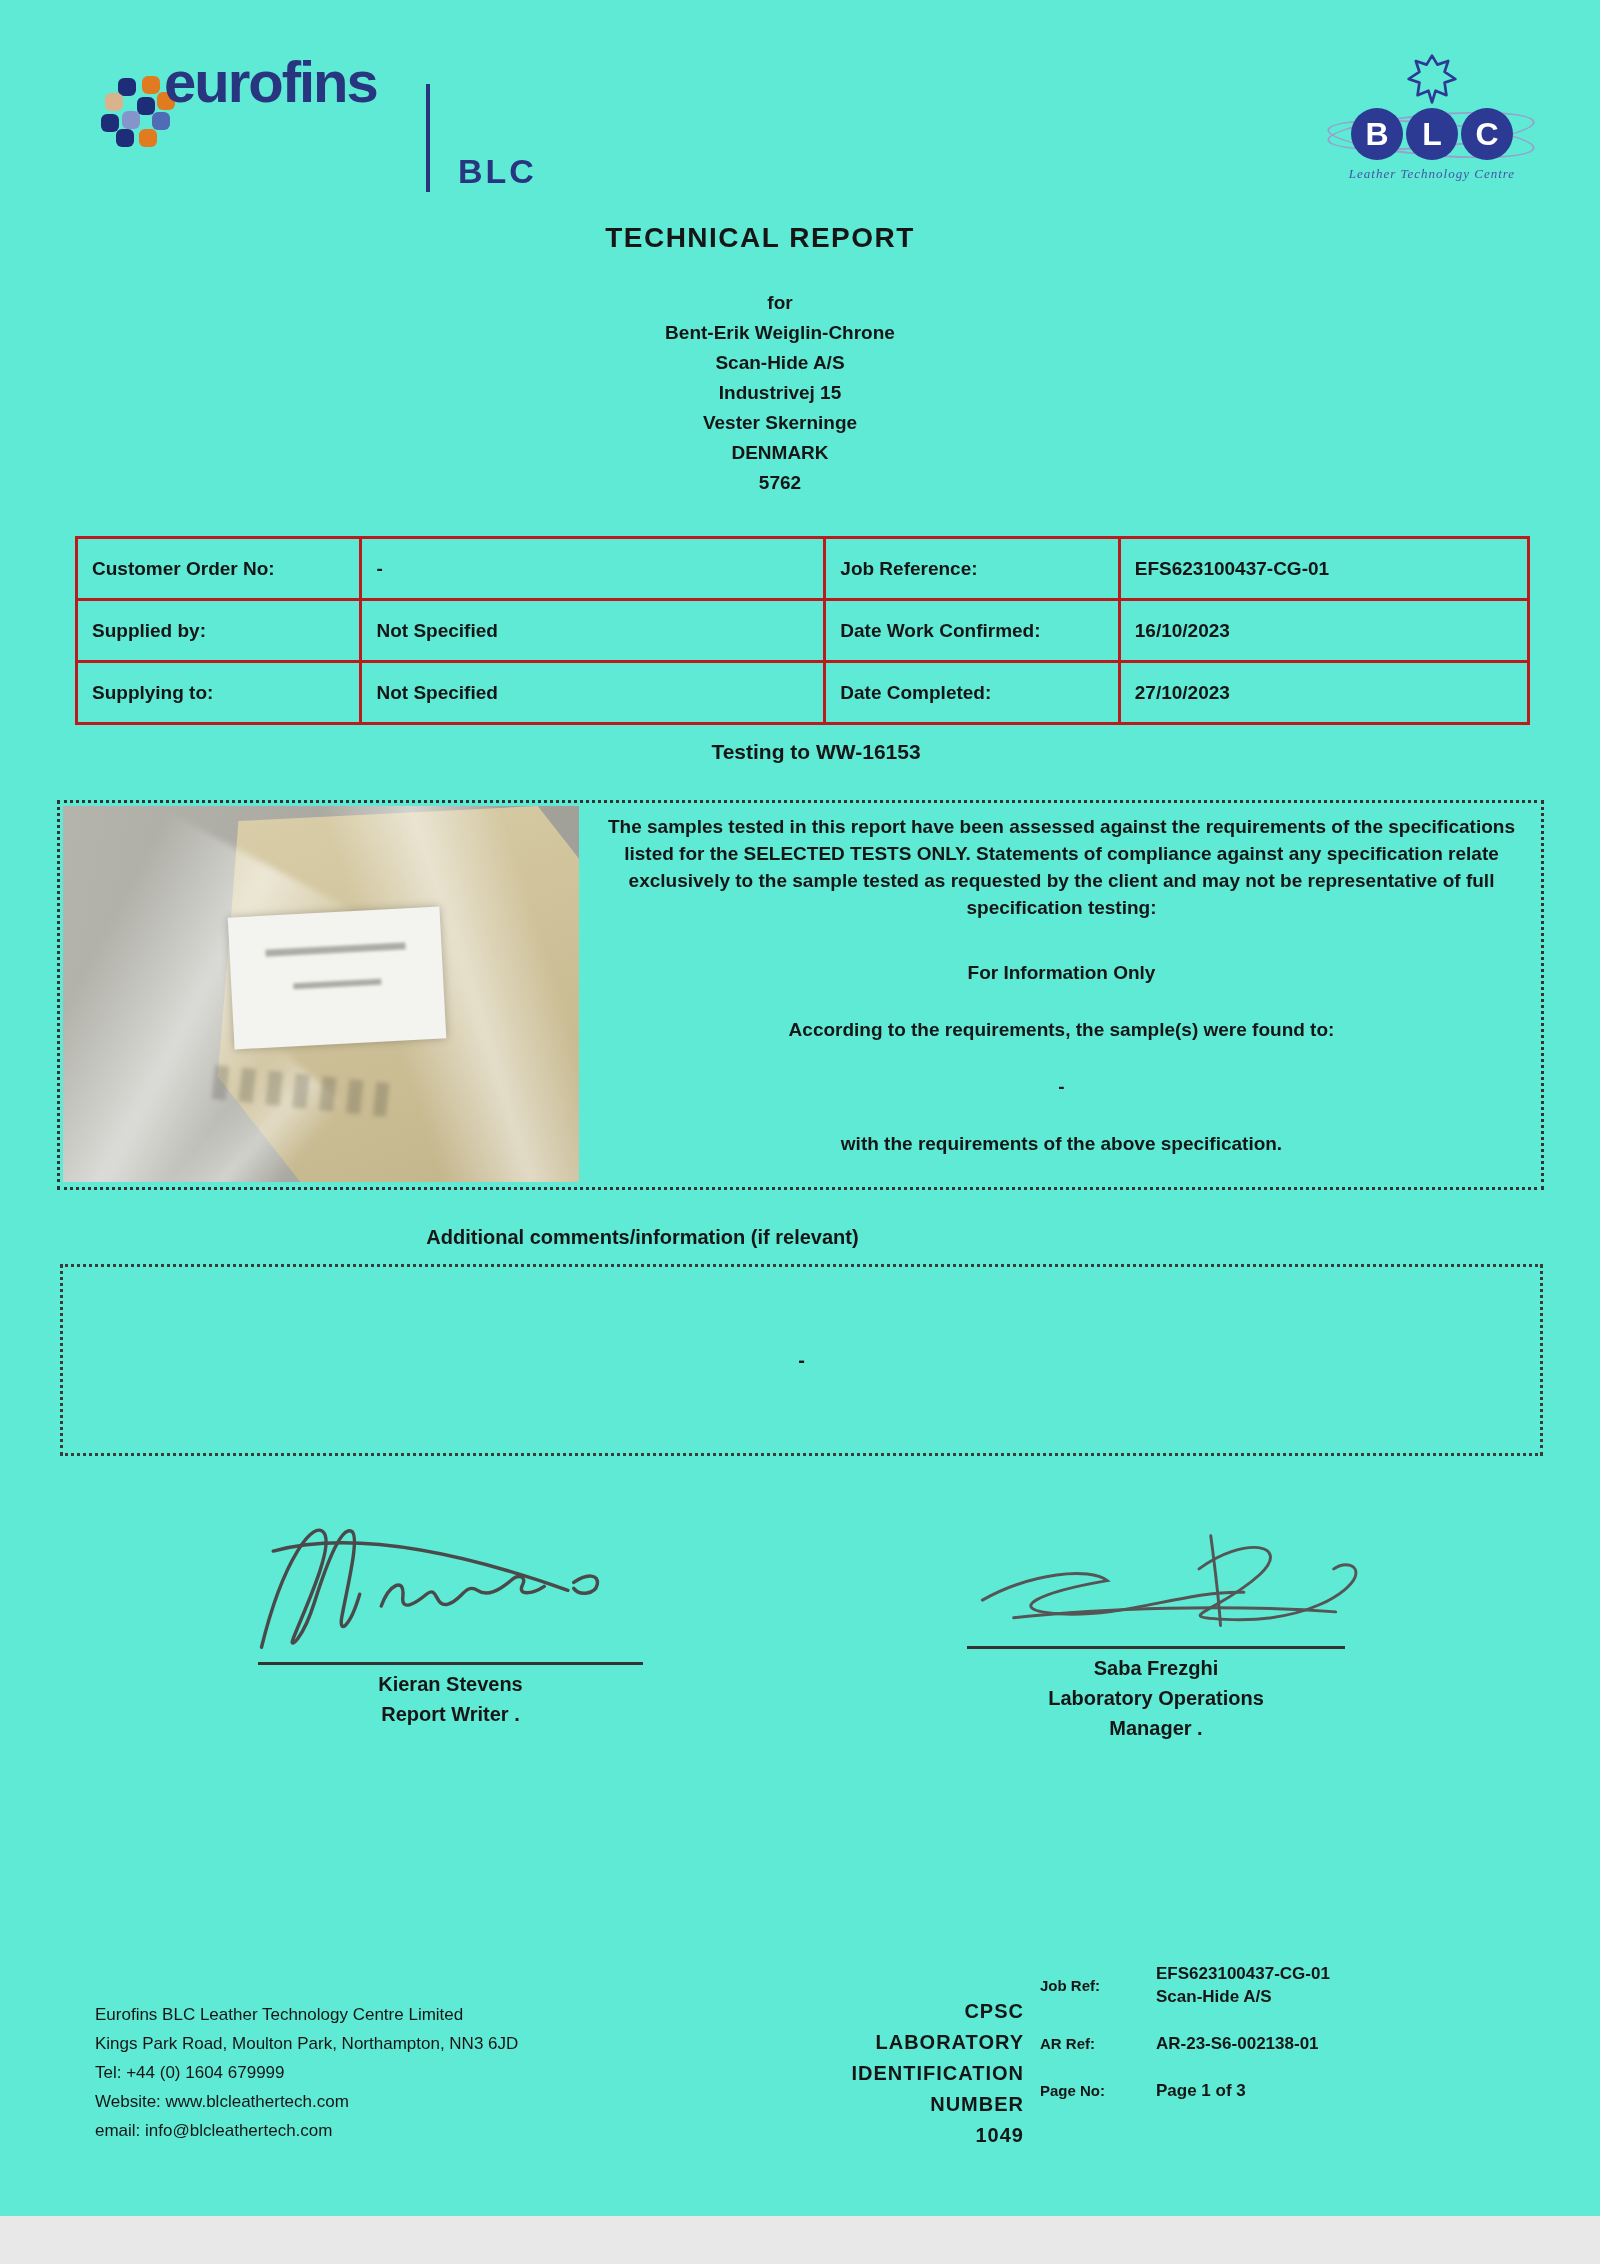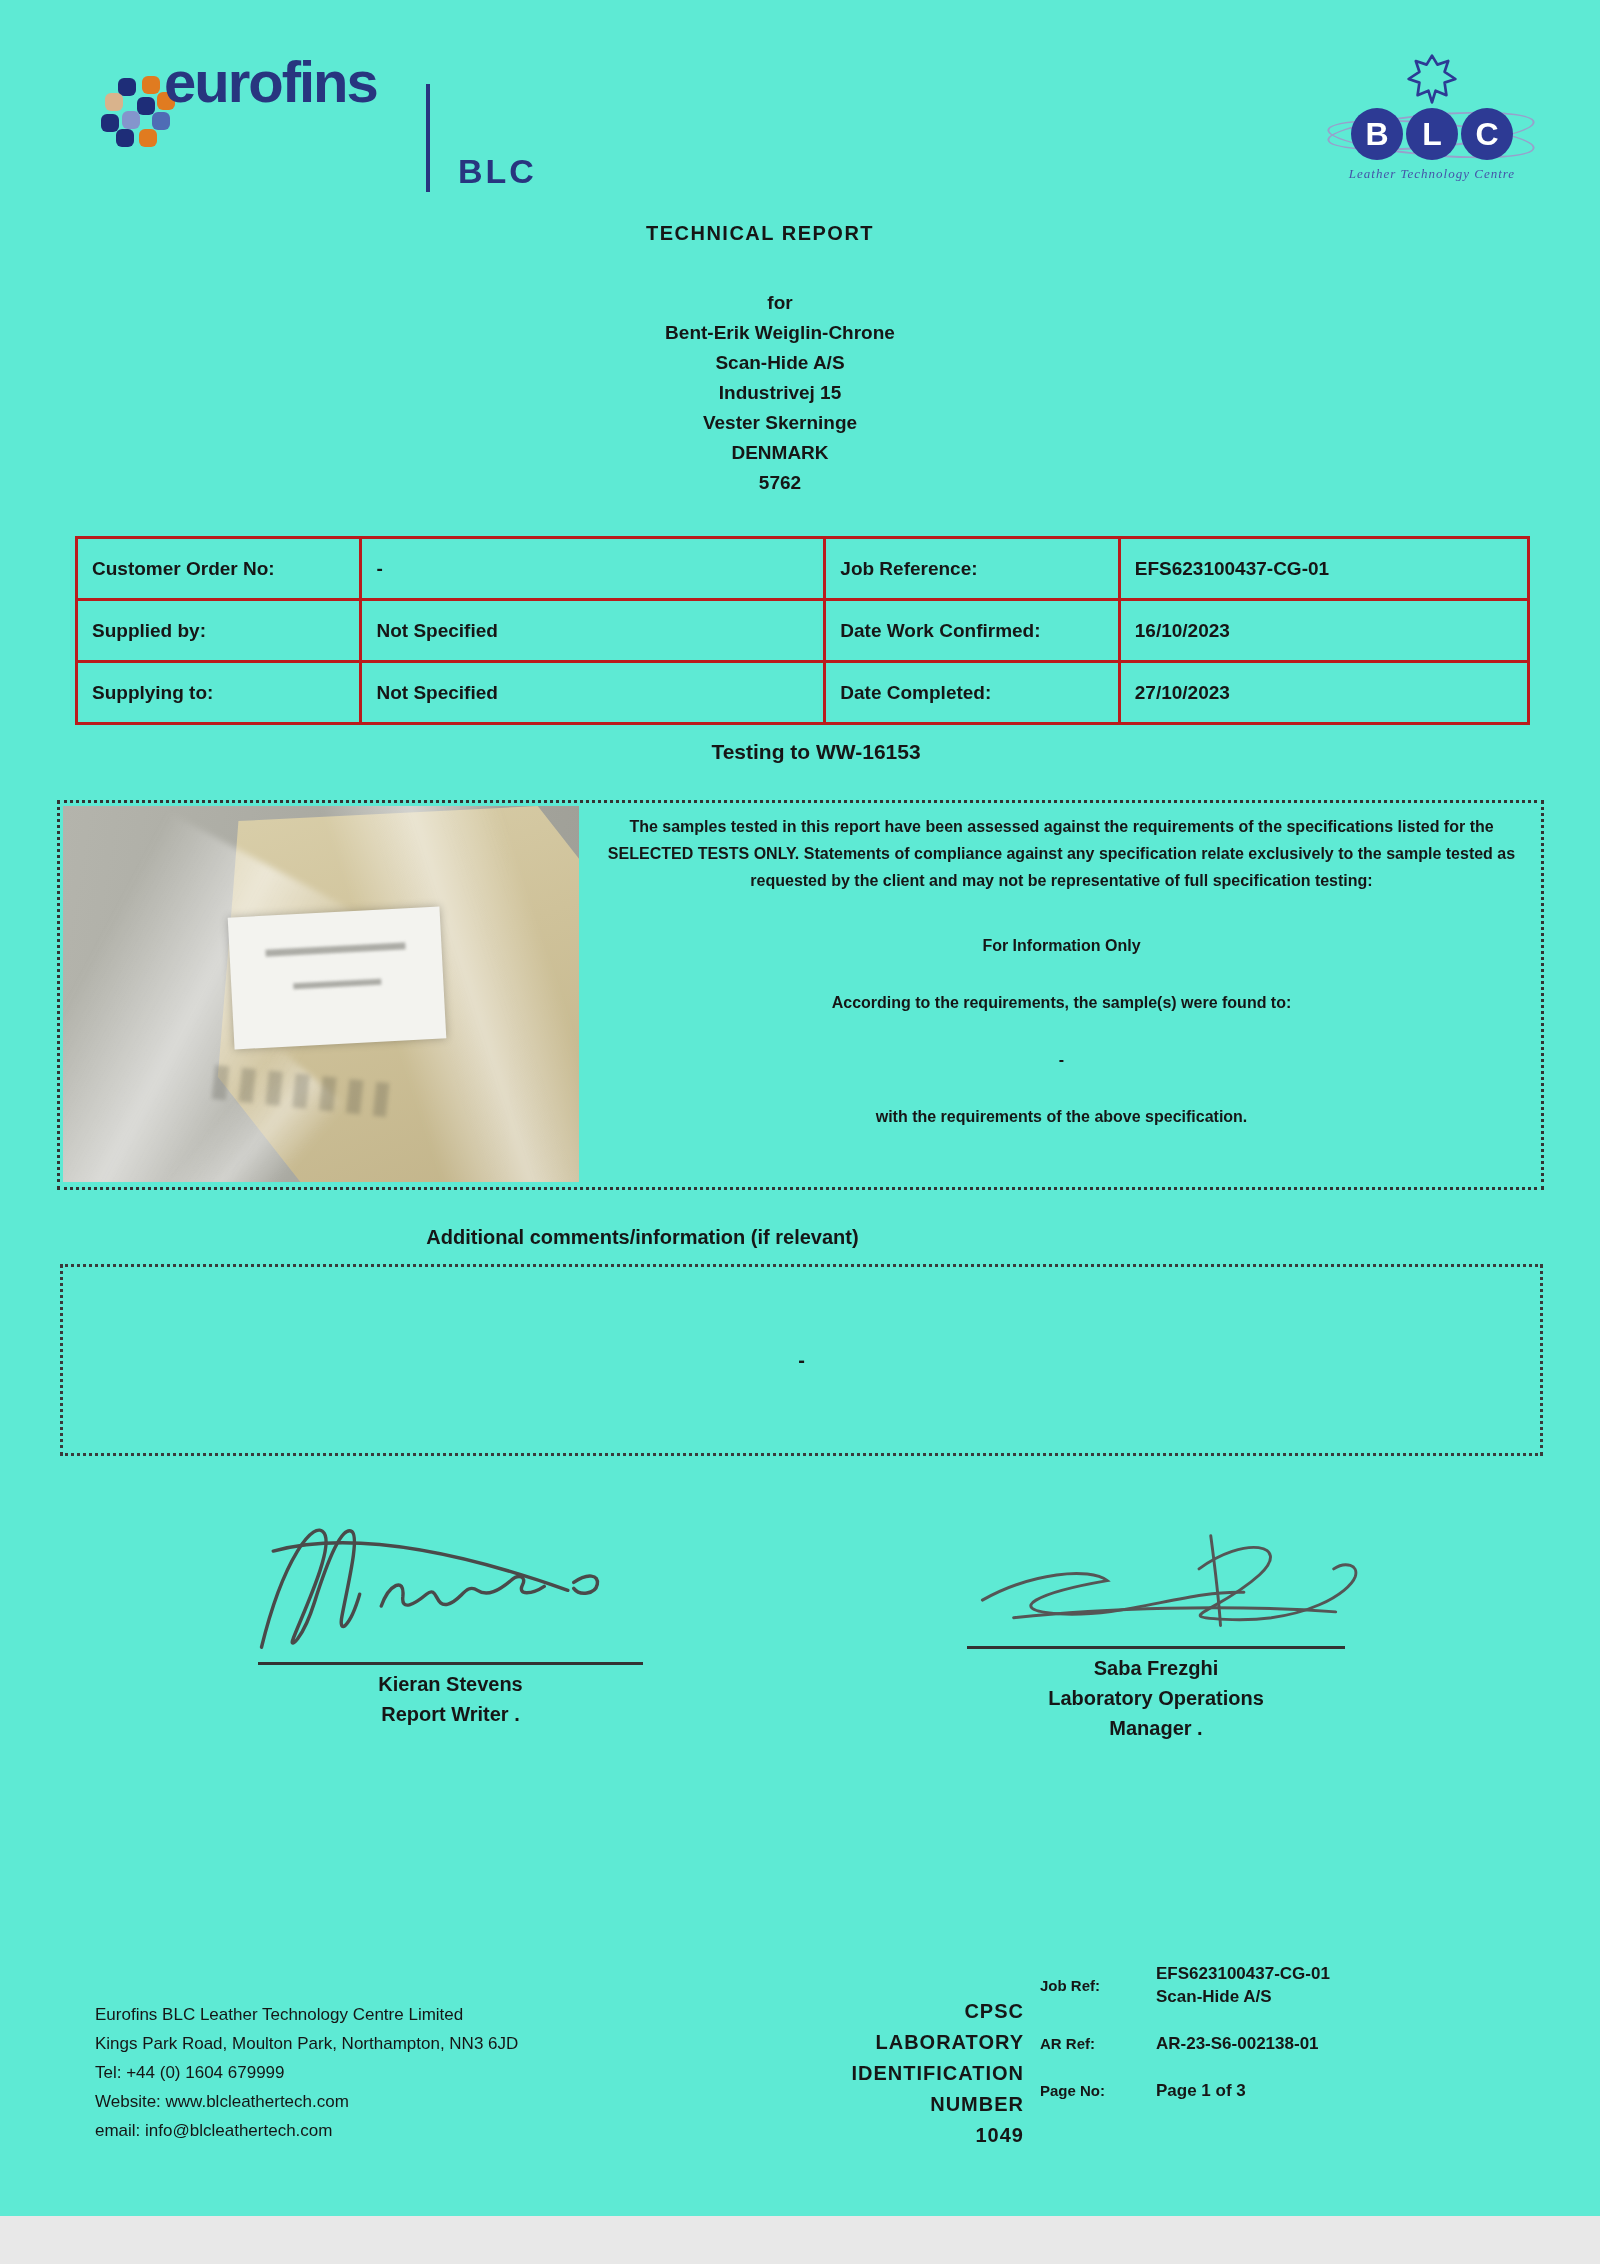--- a/index.html
+++ b/index.html
@@ -26,21 +26,21 @@
                  border:2px solid #98a0cc; border-radius:50%; }
   .blc-e1 { top:6px; transform:rotate(-5deg); }
   .blc-e2 { top:14px; transform:rotate(5deg); }
   .blc-circles { position:relative; display:flex; justify-content:center; gap:3px; }
   .blc-circle { width:52px; height:52px; border-radius:50%; background:#2d3a94; color:#fff;
                 font-size:32px; font-weight:bold; display:flex; align-items:center; justify-content:center; }
   .blc-tagline { margin-top:2px; font-family:"Liberation Serif", serif; font-style:italic;
                  font-size:13px; color:#4553a8; letter-spacing:1px; }
   
   .title { position:absolute; top:222px; left:0; width:1520px; text-align:center;
-           font-size:20px; font-weight:bold; letter-spacing:1.5px; }
+           font-size:28px; font-weight:bold; letter-spacing:1.5px; }
   .recipient { position:absolute; top:288px; left:0; width:1560px; text-align:center;
                font-size:19px; font-weight:600; line-height:30px; }
   
   .info-table { position:absolute; left:75px; top:536px; width:1455px; border-collapse:collapse; }
   .info-table td { border:3px solid #b91c1c; height:62px; font-size:19px; font-weight:600;
                    padding-left:14px; vertical-align:middle; }
   
   .testing { position:absolute; top:740px; left:16px; width:1600px; text-align:center;
              font-size:21px; font-weight:bold; }
   
@@ -60,21 +60,21 @@
             background:linear-gradient(90deg,transparent,rgba(255,255,255,.45),transparent); }
   .photo-label { position:absolute; left:168px; top:106px; width:212px; height:132px;
                  background:#f3f3ef; transform:rotate(-3deg);
                  box-shadow:0 0 8px rgba(0,0,0,.25); }
   .label-line { margin:0 auto; background:#a0a09a; filter:blur(1.5px); opacity:.85; }
   .ll1 { width:140px; height:7px; margin-top:34px; }
   .ll2 { width:88px; height:6px; margin-top:28px; }
   .stamp { position:absolute; left:150px; top:268px; width:175px; height:34px; opacity:.45;
            transform:rotate(6deg); filter:blur(2px);
            background:repeating-linear-gradient(90deg, rgba(70,70,60,.55) 0 14px, transparent 14px 27px); }
-  .assess-text { flex:1; padding:10px 20px 0 20px; text-align:center; font-size:16px; font-weight:600; }
+  .assess-text { flex:1; padding:10px 20px 0 20px; text-align:center; font-size:19px; font-weight:600; }
   .assess-text p { line-height:27px; }
   .assess-status    { margin-top:38px; }
   .assess-according { margin-top:30px; }
   .assess-result    { margin-top:30px; }
   .assess-closing   { margin-top:30px; }
   
   .comments-heading { position:absolute; top:1226px; left:60px; width:1165px; text-align:center;
                       font-size:20px; font-weight:600; }
   .comments-box { position:absolute; left:60px; top:1264px; width:1483px; height:192px;
                   border:3px dotted #3a3a3a; display:flex; align-items:center; justify-content:center;

